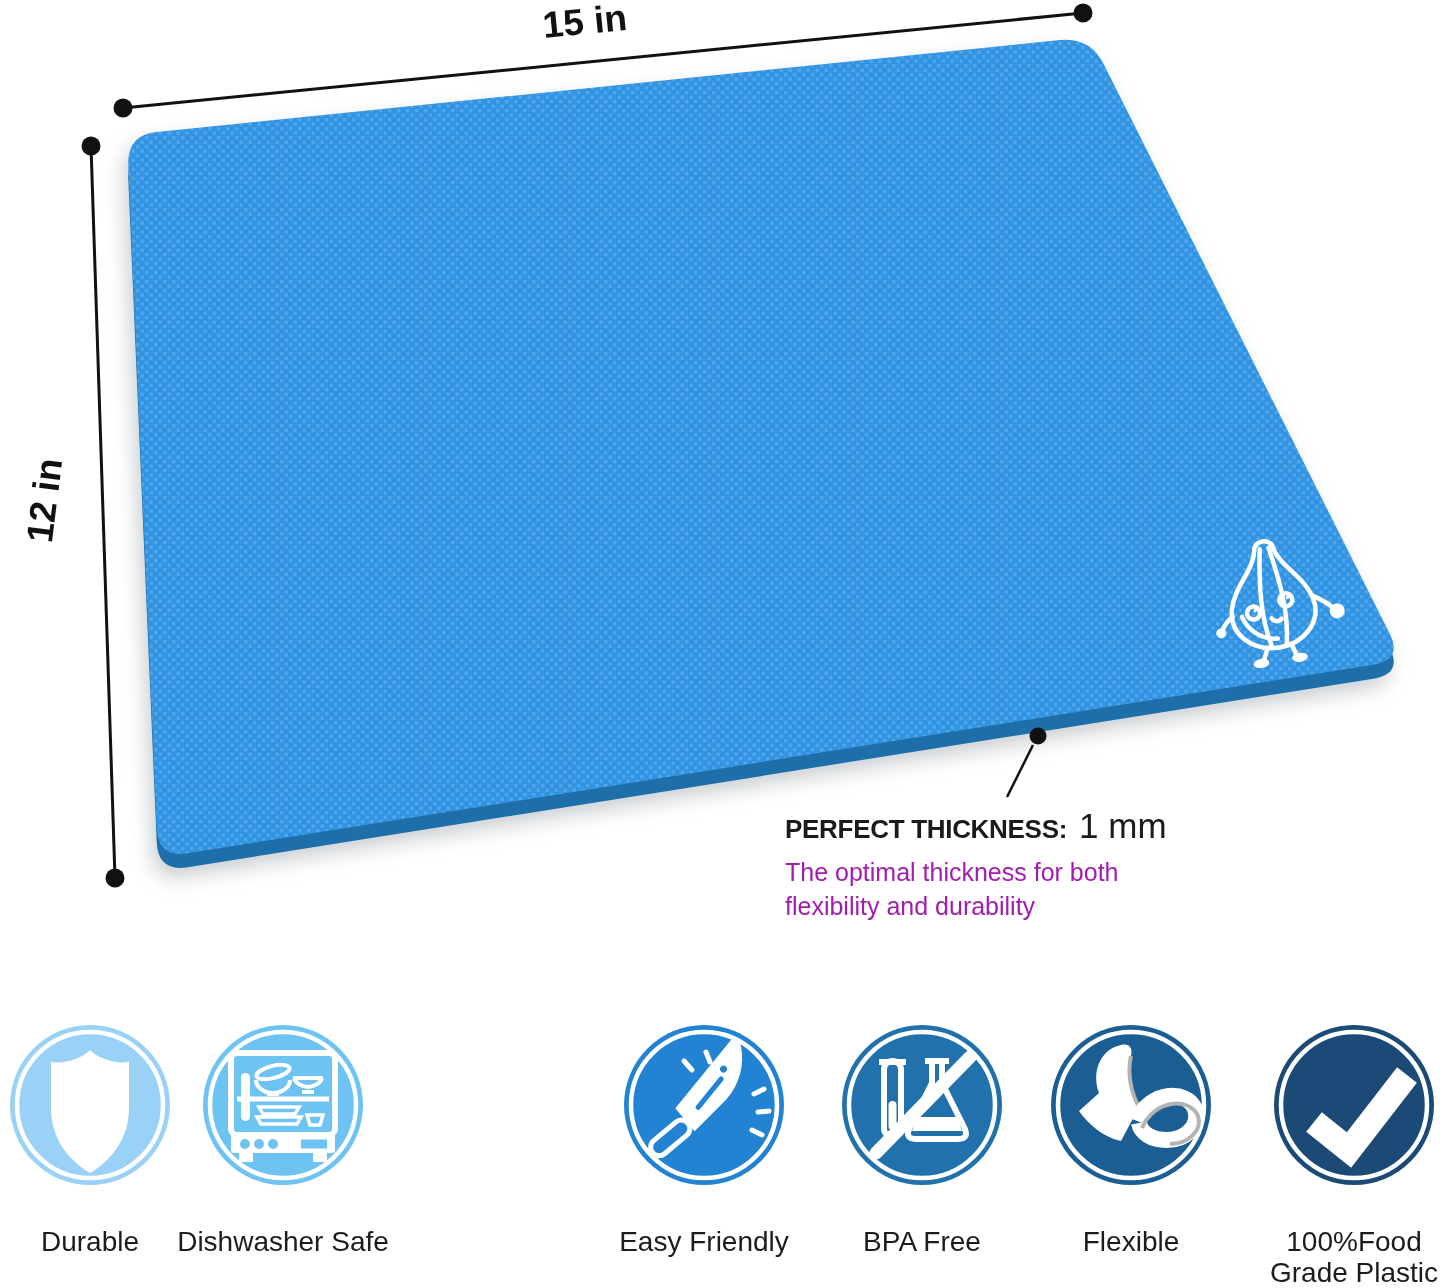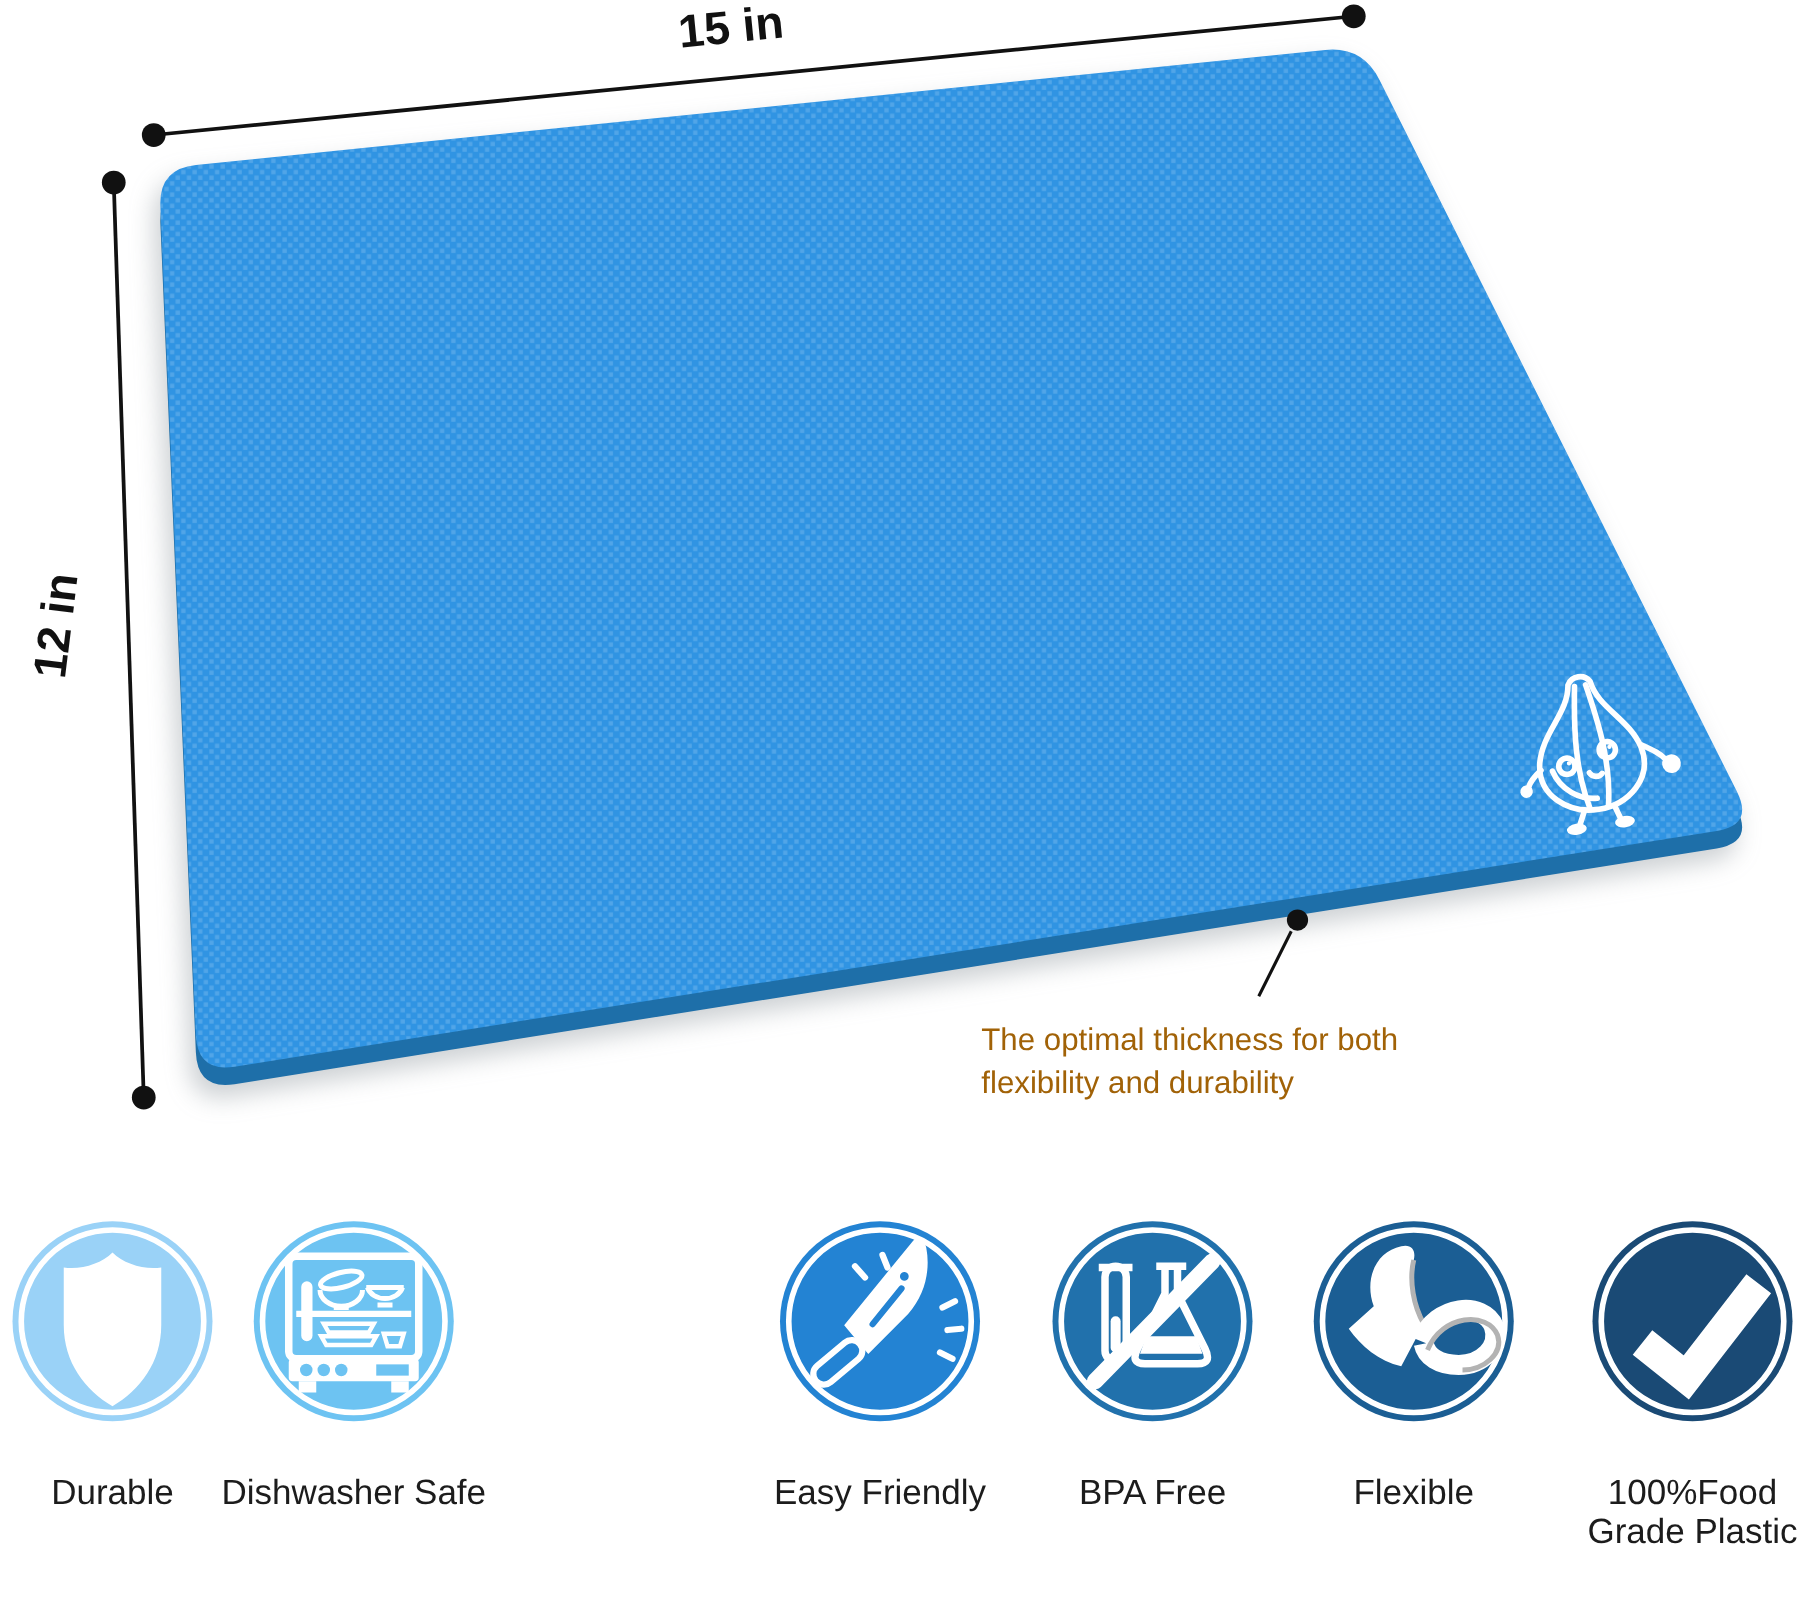--- a/index.html
+++ b/index.html
@@ -6,23 +6,23 @@
   #stage{
     position:relative;width:1445px;height:1288px;overflow:hidden;background:#fff;
     font-family:"Liberation Sans", sans-serif;color:#1b1b1b;
   }
   #main-svg{position:absolute;left:0;top:0;}
   .dim-label{font-family:"Liberation Sans",sans-serif;font-size:37px;font-weight:600;fill:#111;}
   .callout{position:absolute;left:785px;top:806px;z-index:5;}
   .co-row{display:flex;align-items:baseline;gap:12px;}
   .co-title{font-size:26px;font-weight:700;letter-spacing:-0.3px;color:#1b1b1b;}
   .co-value{font-size:35px;font-weight:400;color:#1b1b1b;}
-  .co-line{font-size:25px;font-weight:400;color:#a16207;line-height:34px;}
+  .co-line{font-size:25px;font-weight:400;color:#a21caf;line-height:34px;}
   .co-line.first{margin-top:9px;}
-  .feature{position:absolute;top:975px;width:164px;}
+  .feature{position:absolute;top:1023px;width:164px;}
   .feature svg{display:block;}
   .feature-label{
     position:absolute;top:203px;left:50%;transform:translateX(-50%);
     font-size:28px;color:#1c1c1c;text-align:center;white-space:nowrap;line-height:31px;
   }
   .feature-label.wrap{white-space:normal;width:190px;}
 </style>
 </head>
 <body>
 
@@ -79,20 +79,24 @@
       <text class="dim-label" transform="translate(57,502) rotate(-83)" text-anchor="middle">12 in</text>
     </g>
 
     <g>
       <circle cx="1038" cy="736" r="8.5" fill="#111"></circle>
       <line x1="1033" y1="745" x2="1007" y2="797" stroke="#111" stroke-width="2.5"></line>
     </g>
   </svg>
 
   <div class="callout">
+    <div class="co-row">
+      <span class="co-title">PERFECT THICKNESS:</span>
+      <span class="co-value">1 mm</span>
+    </div>
     <div class="co-line first">The optimal thickness for both</div>
     <div class="co-line">flexibility and durability</div>
   </div>
 
   <div class="feature" style="left:8px;">
     <svg width="164" height="164" viewBox="0 0 164 164">
       <circle cx="82" cy="82" r="80" fill="#9AD2F7"></circle>
       <circle cx="82" cy="82" r="73" fill="none" stroke="#fff" stroke-width="4.5"></circle>
       <path fill="#fff" d="M82,27 C73,36 57,41 43,39 L43,85 C43,115 60,137 82,150 C104,137 121,115 121,85 L121,39 C107,41 91,36 82,27 Z"></path>
     </svg>

